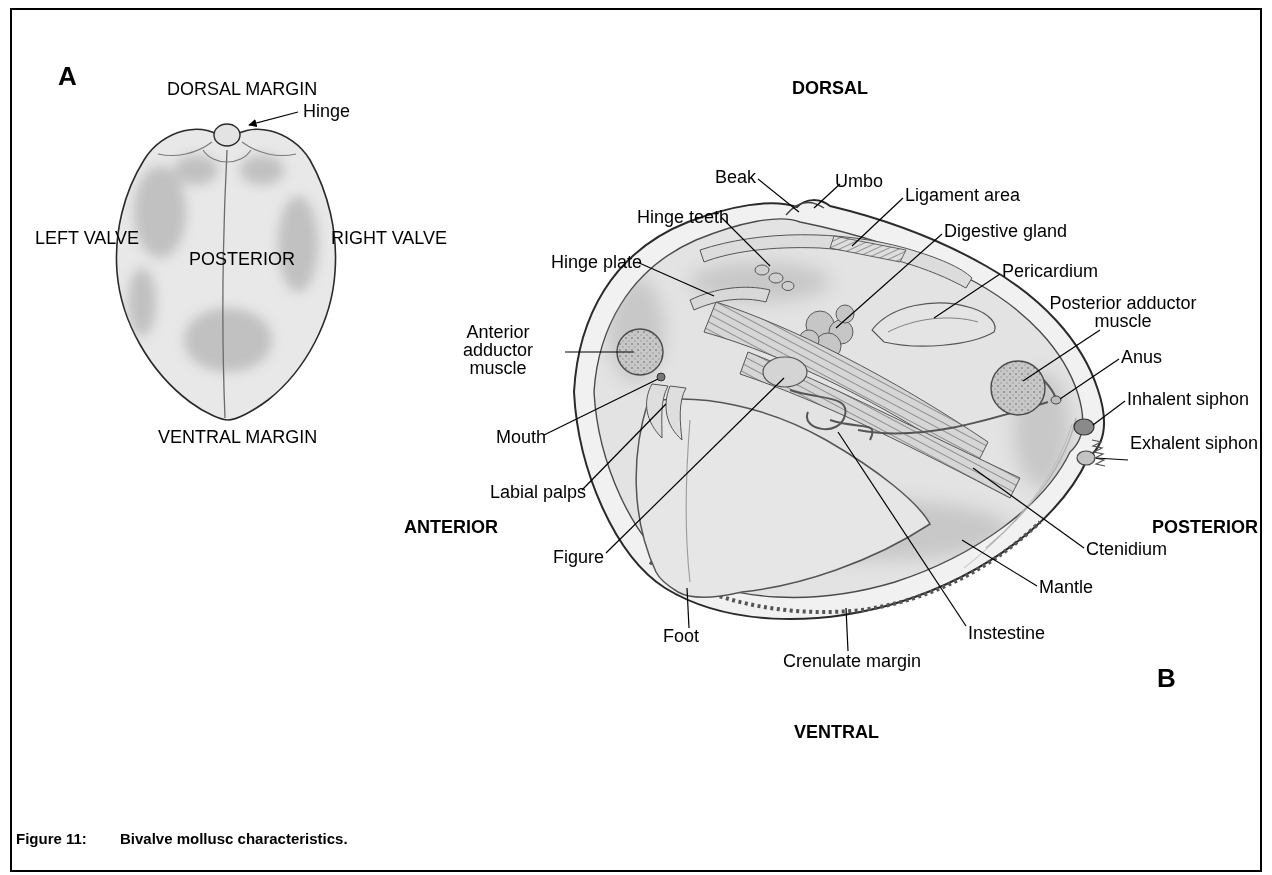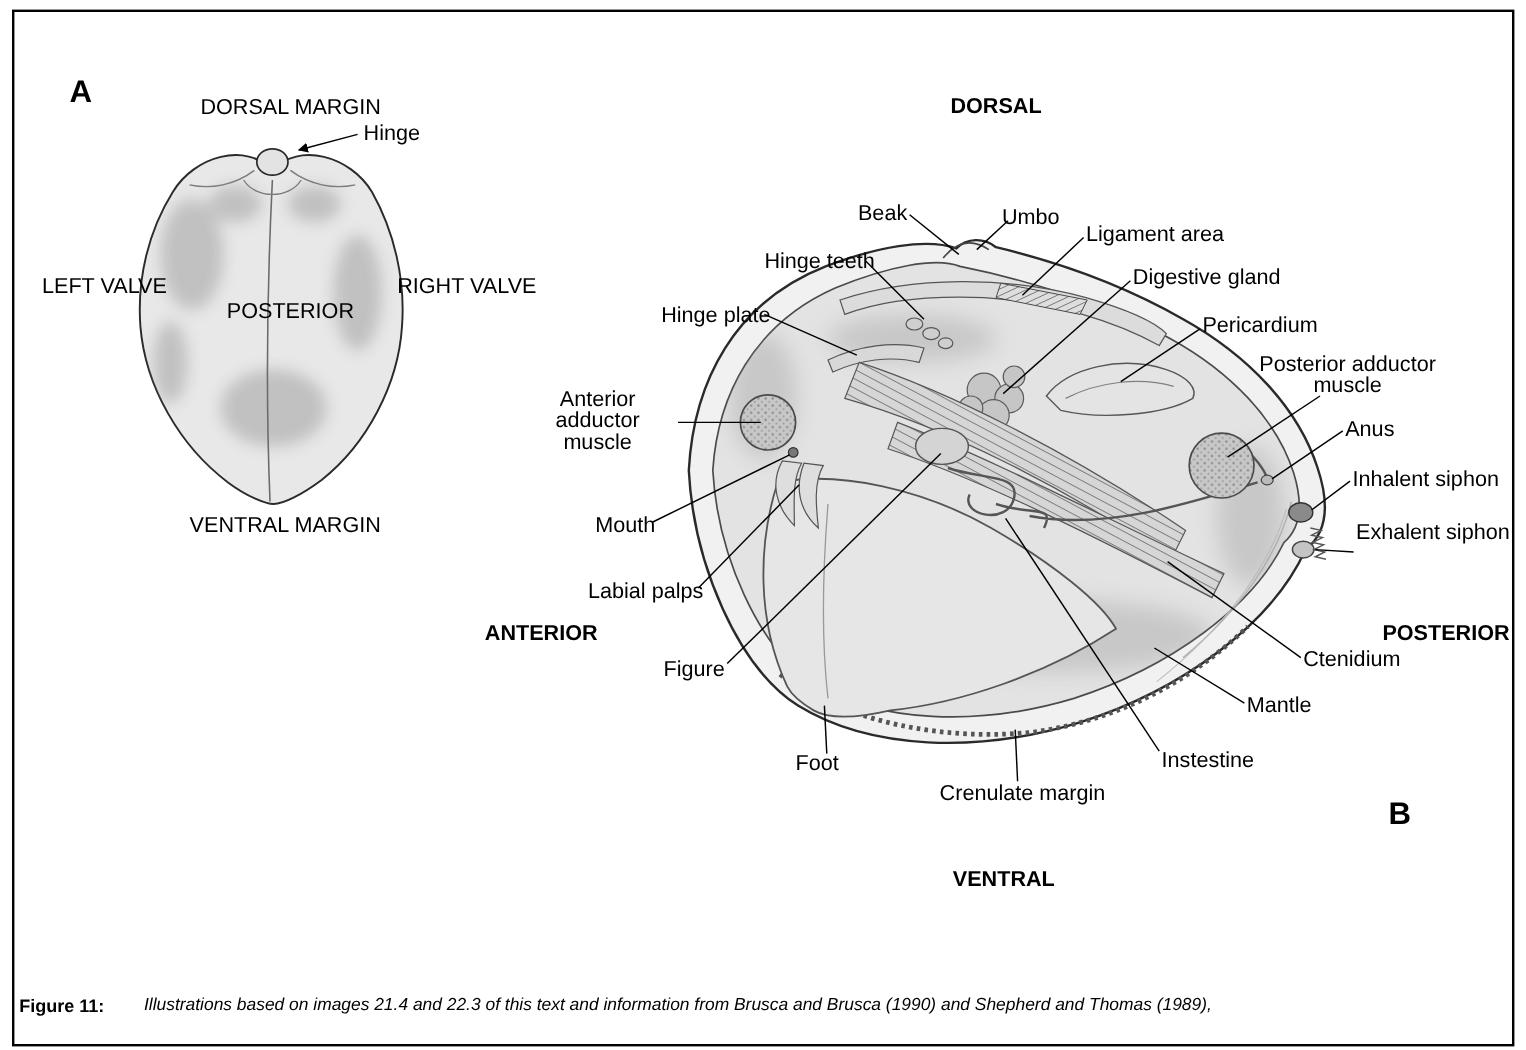--- a/index.html
+++ b/index.html
@@ -206,15 +206,15 @@
 <div class="lbl right" style="left:490px;top:484px;width:90px">Labial palps</div>
 <div class="lbl right" style="left:540px;top:549px;width:64px">Figure</div>
 <div class="lbl" style="left:1086px;top:541px">Ctenidium</div>
 <div class="lbl" style="left:1039px;top:579px">Mantle</div>
 <div class="lbl right" style="left:663px;top:628px;width:35px">Foot</div>
 <div class="lbl" style="left:783px;top:653px">Crenulate margin</div>
 <div class="lbl" style="left:968px;top:625px">Instestine</div>
 
 <div class="caption">
   <span class="fig-label">Figure 11:</span><div class="fig-body">
-    <div class="src">Illustrations based on images 21.4 and 22.3 of this text and information from Brusca and Brusca (1990) and Shepherd and Thomas (1989),</div>
+    <div class="fig-title">Bivalve mollusc characteristics.</div>
   </div>
 </div>
 
 </body></html>

